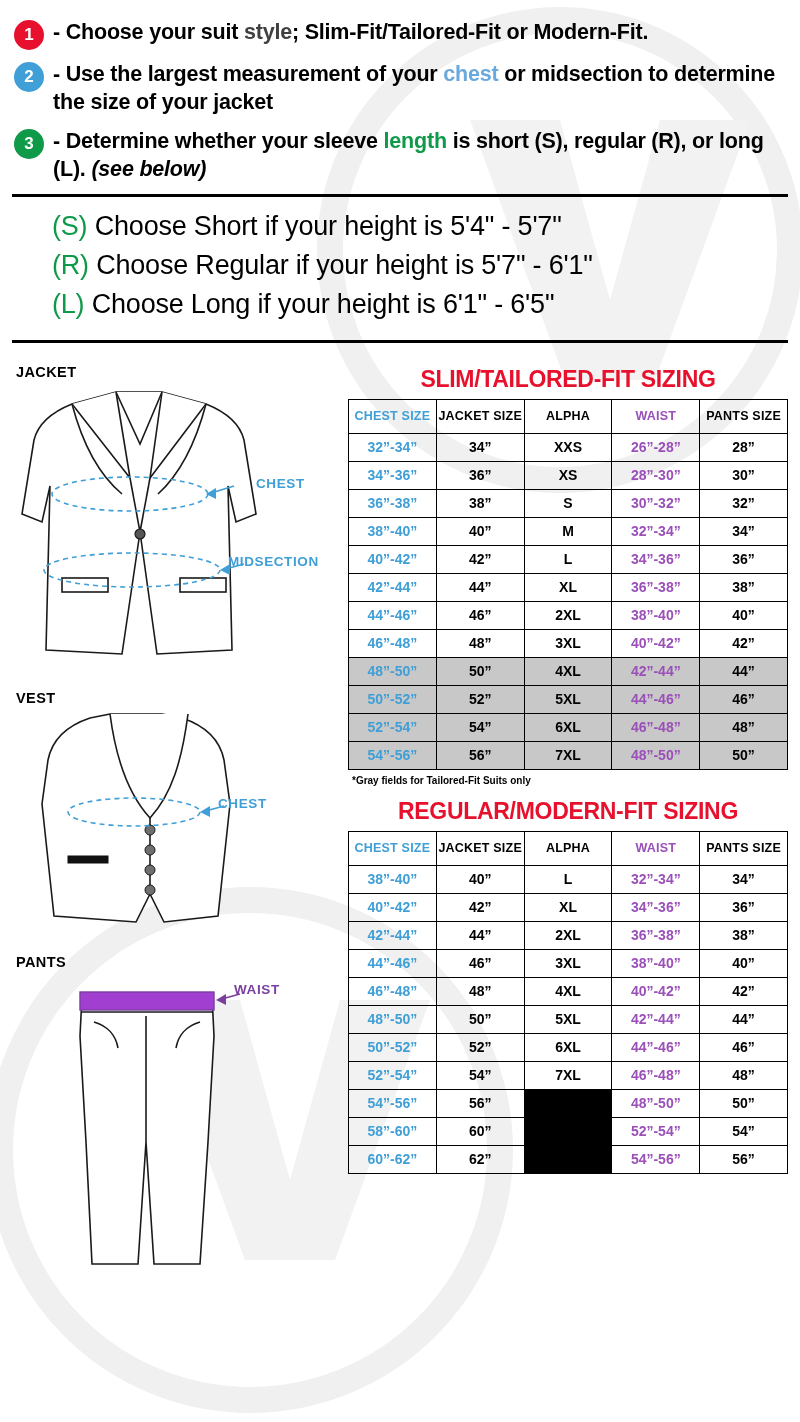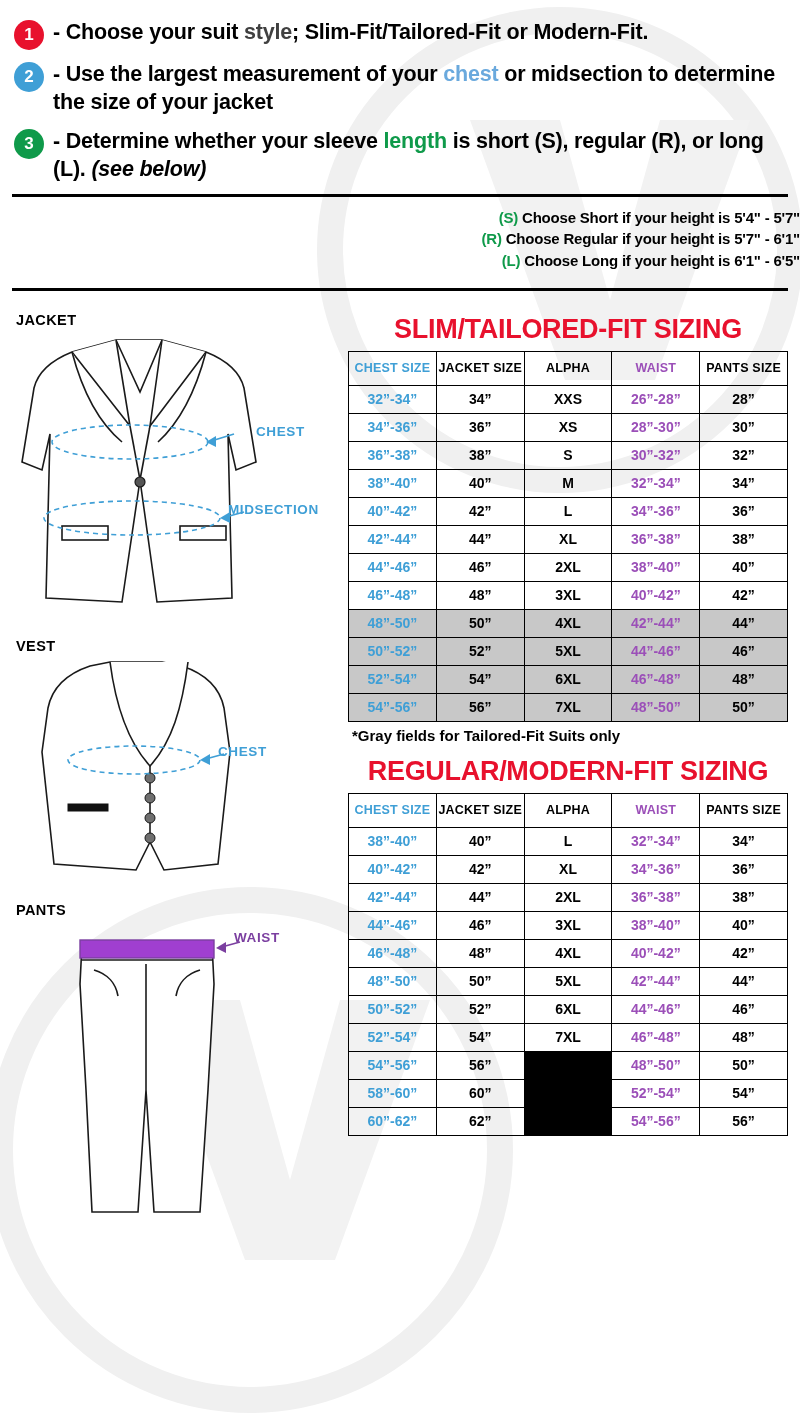--- a/index.html
+++ b/index.html
@@ -67,25 +67,24 @@
     height: 3px;
     background: #000;
     margin: 8px 12px 0 12px;
   }
 
   
   .height-guide {
     padding: 10px 0 8px 52px;
   }
   .hg-line {
-    font-size: 15px;
-    font-weight: bold;
+    font-size: 27px;
+    font-weight: normal;
     line-height: 1.45;
     letter-spacing: -0.2px;
-    text-align: right;
   }
   .hg-line .code { color: #0f9a4a; }
 
   
   .main {
     display: flex;
     padding: 17px 12px;
   }
   .left-col {
     width: 330px;
@@ -112,21 +111,21 @@
     font-weight: bold;
     letter-spacing: 0.6px;
   }
   .callout.blue { color: #3f9fd6; }
   .callout.purple { color: #7b3fa0; }
 
   
   .table-title {
     color: #e8112d;
     font-weight: bold;
-    font-size: 27px;
+    font-size: 23px;
     text-align: center;
     letter-spacing: -0.3px;
     margin: 6px 0 6px 0;
   }
   table.size {
     border-collapse: collapse;
     width: 100%;
     table-layout: fixed;
   }
   table.size th, table.size td {
@@ -144,21 +143,21 @@
     padding: 3px 1px;
   }
   th.chest-h, th.waist-h { }
   th.chest-h { color: #3f9fd6; }
   th.waist-h { color: #9b4fb8; }
   td.chest { color: #3f9fd6; }
   td.waist { color: #9b4fb8; }
   tr.gray td { background: #c8c8c8; }
   td.blackcell { background: #000; }
   .note {
-    font-size: 15px;
+    font-size: 10px;
     font-weight: bold;
     margin: 5px 0 12px 4px;
   }
 </style>
 </head>
 <body>
 
 <svg class="watermark" viewBox="0 0 800 1422" xmlns="http://www.w3.org/2000/svg">
   <g fill="none" stroke="#f0f0f0" stroke-width="26">
     <circle cx="560" cy="250" r="230"></circle>

